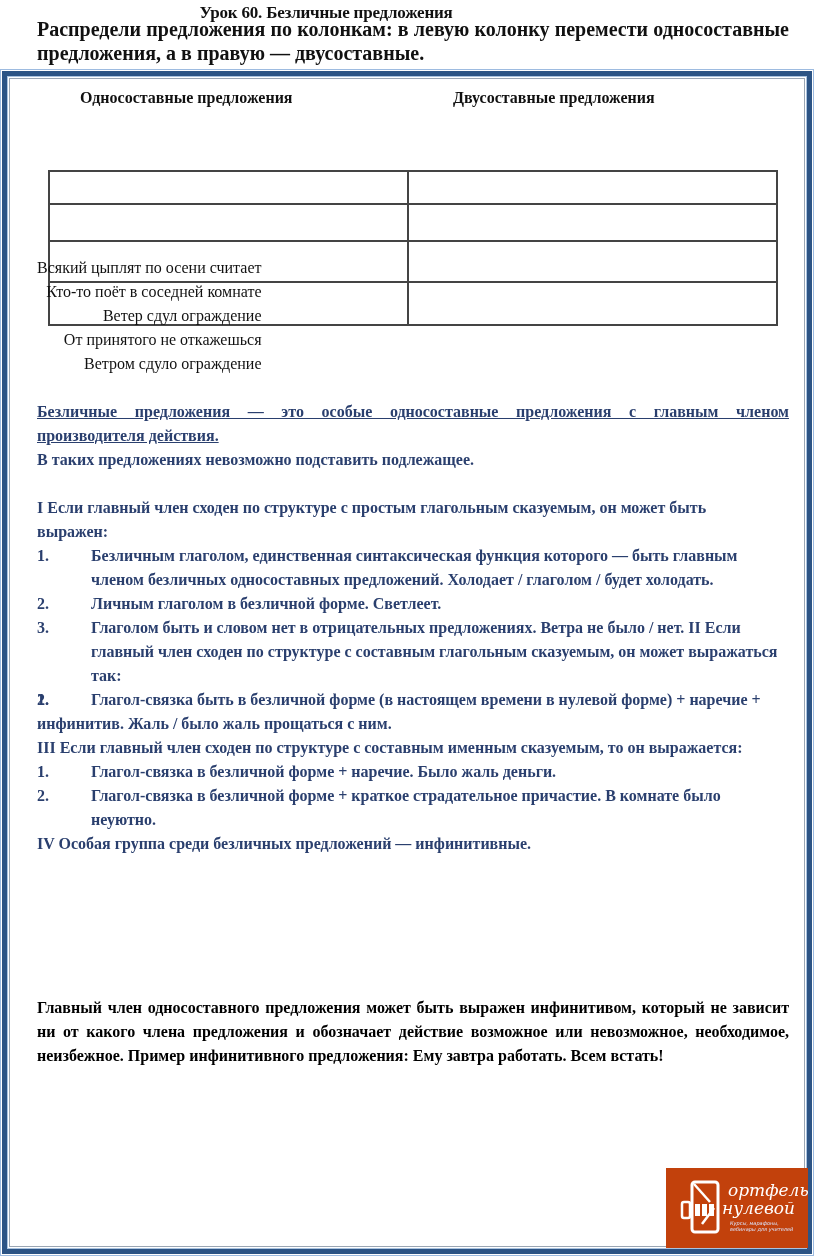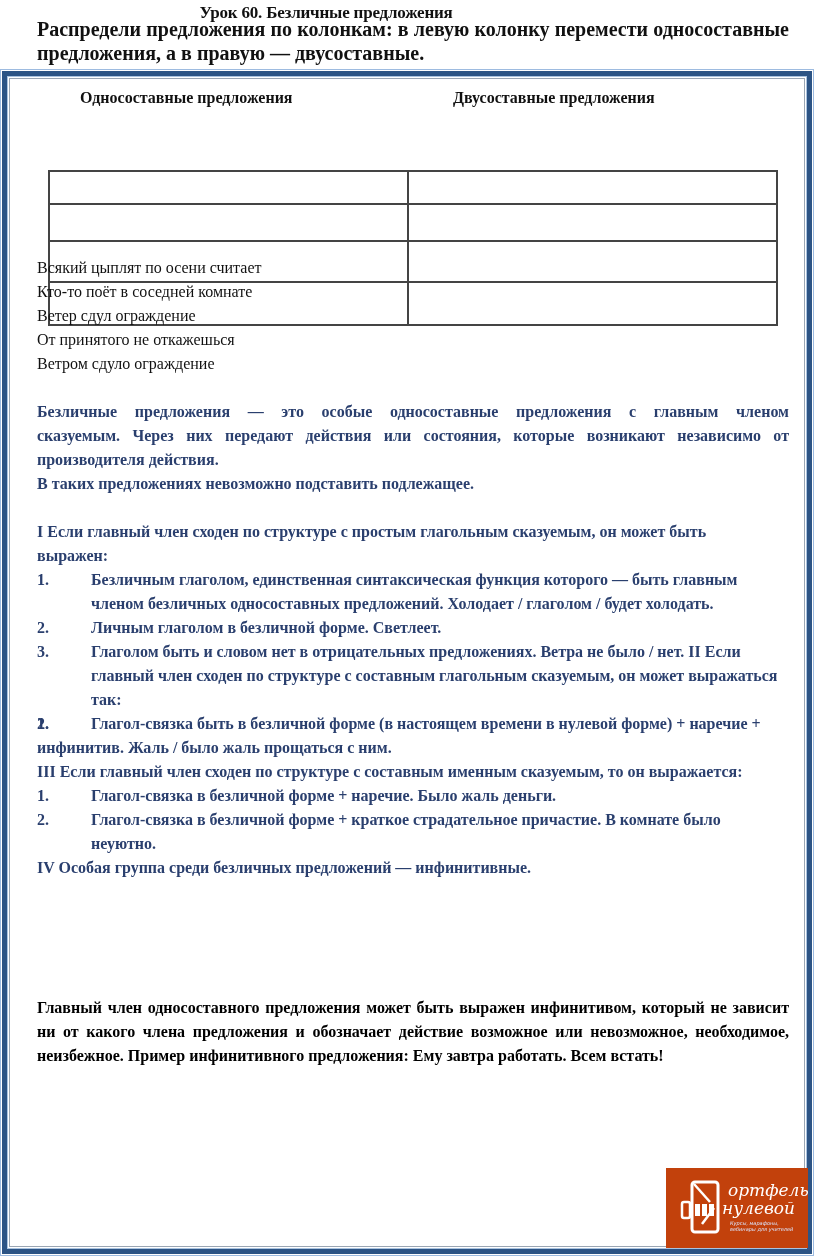--- a/index.html
+++ b/index.html
@@ -43,28 +43,28 @@
     .grid td.c2 { width: 370px; }
     .grid tr.r1 { height: 33px; }
     .grid tr.r2 { height: 37px; }
     .grid tr.r3 { height: 41px; }
     .grid tr.r4 { height: 43px; }
 
     .sentences {
       position: absolute; left: 37px; top: 256px; font-size: 16px; line-height: 24px;
       color: #111; font-family: "Liberation Serif", serif;
     }
-    .sentence { display: block; white-space: nowrap; cursor: grab; }
+    .sentence { display: block; white-space: nowrap; cursor: grab; text-align: right; }
 
     .theory {
       position: absolute; left: 37px; top: 400px; width: 752px;
       color: #2a3f6e; font-weight: bold; font-size: 16px; line-height: 24px;
     }
     .theory p { margin: 0; }
-    .theory .just { text-align: justify; }
+    .theory .just { text-align: justify; text-decoration: underline; }
     .theory .just .fj { display: block; text-align: justify; text-align-last: justify; }
     .gap { height: 24px; }
     .num-item { position: relative; padding-left: 54px; }
     .num-item .n { position: absolute; left: 0; top: 0; }
     .num-item.hang { padding-left: 0; text-indent: 54px; }
     .num-item.hang .n { text-indent: 0; }
 
     .final {
       position: absolute; left: 37px; top: 996px; width: 752px;
       font-weight: bold; font-size: 16px; line-height: 24px; color: #000000;
@@ -127,21 +127,20 @@
   <span class="sentence">Всякий цыплят по осени считает</span>
   <span class="sentence">Кто-то поёт в соседней комнате</span>
   <span class="sentence">Ветер сдул ограждение</span>
   <span class="sentence">От принятого не откажешься</span>
   <span class="sentence">Ветром сдуло ограждение</span>
 </div>
 
 <div class="theory">
   <p class="just">
     <span class="fj">Безличные предложения — это особые односоставные предложения с главным членом</span>
-    <span class="fj">сказуемым. Через них передают действия или состояния, которые возникают независимо от</span>
     <span>производителя действия.</span>
   </p>
   <p>В таких предложениях невозможно подставить подлежащее.</p>
   <div class="gap"></div>
   <p style="width:720px;">I Если главный член сходен по структуре с простым глагольным сказуемым, он может быть выражен:</p>
   <div class="num-item" style="width:720px;">
     <span class="n">1.</span>
     <span>Безличным глаголом, единственная синтаксическая функция которого — быть главным членом безличных односоставных предложений. Холодает / глаголом / будет холодать.</span>
   </div>
   <div class="num-item">

